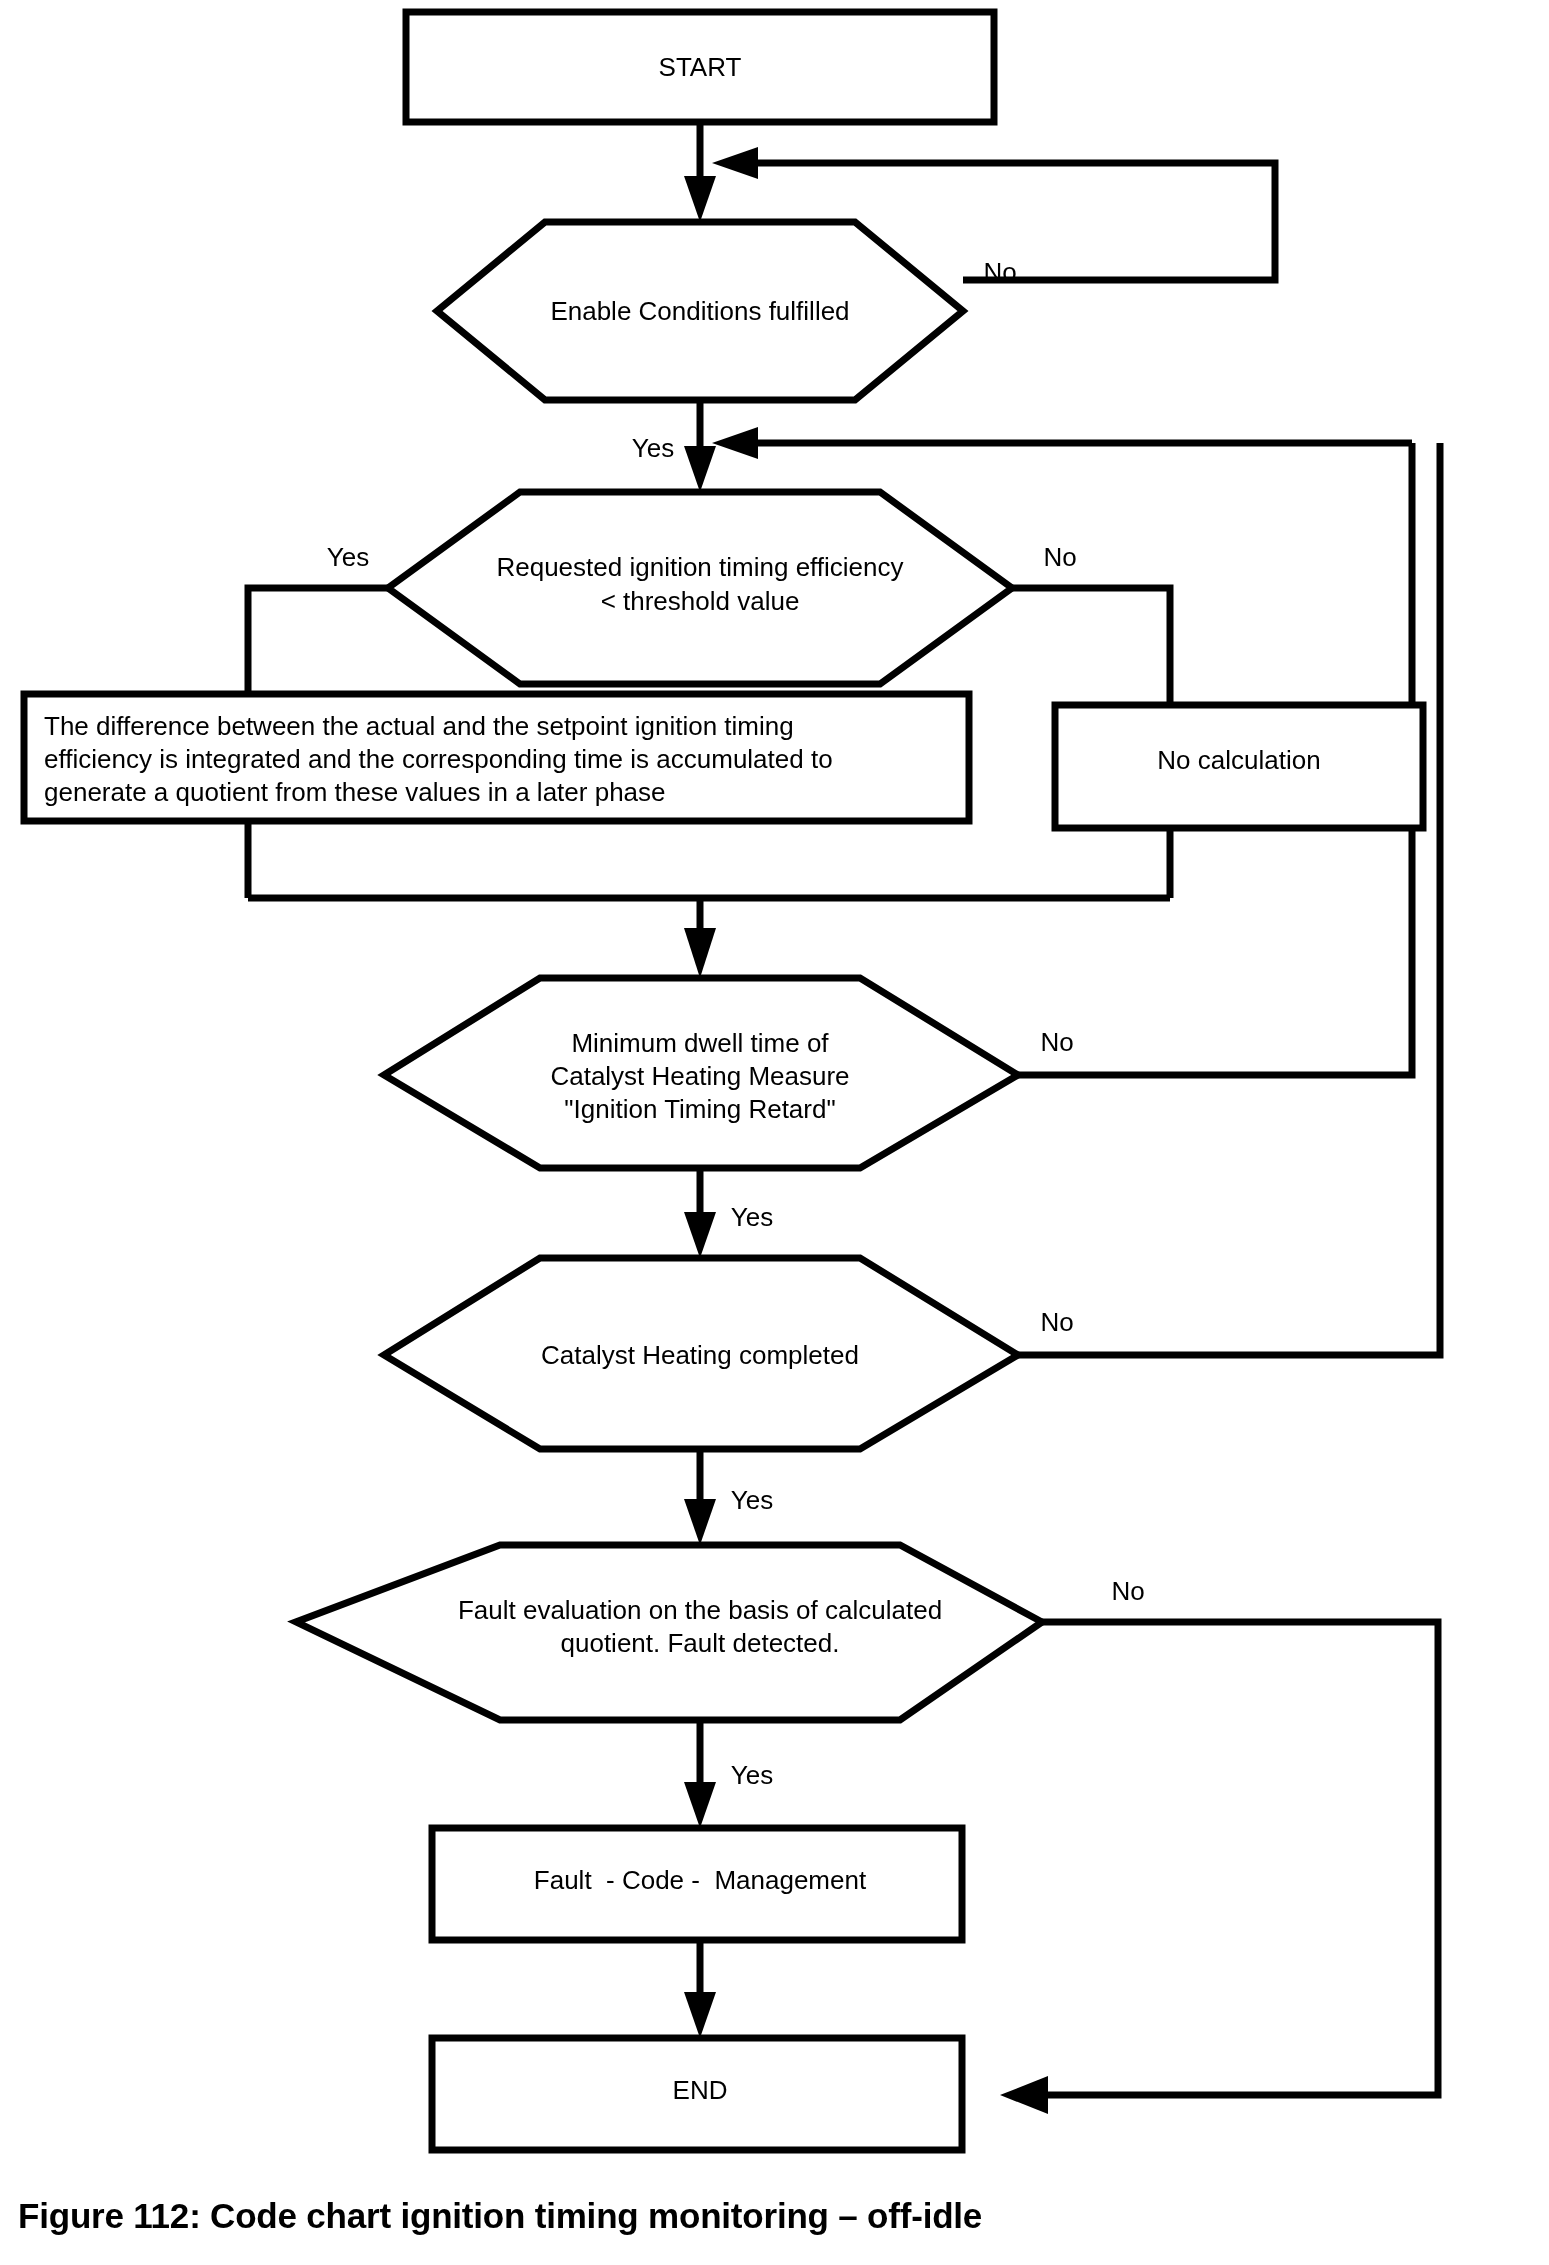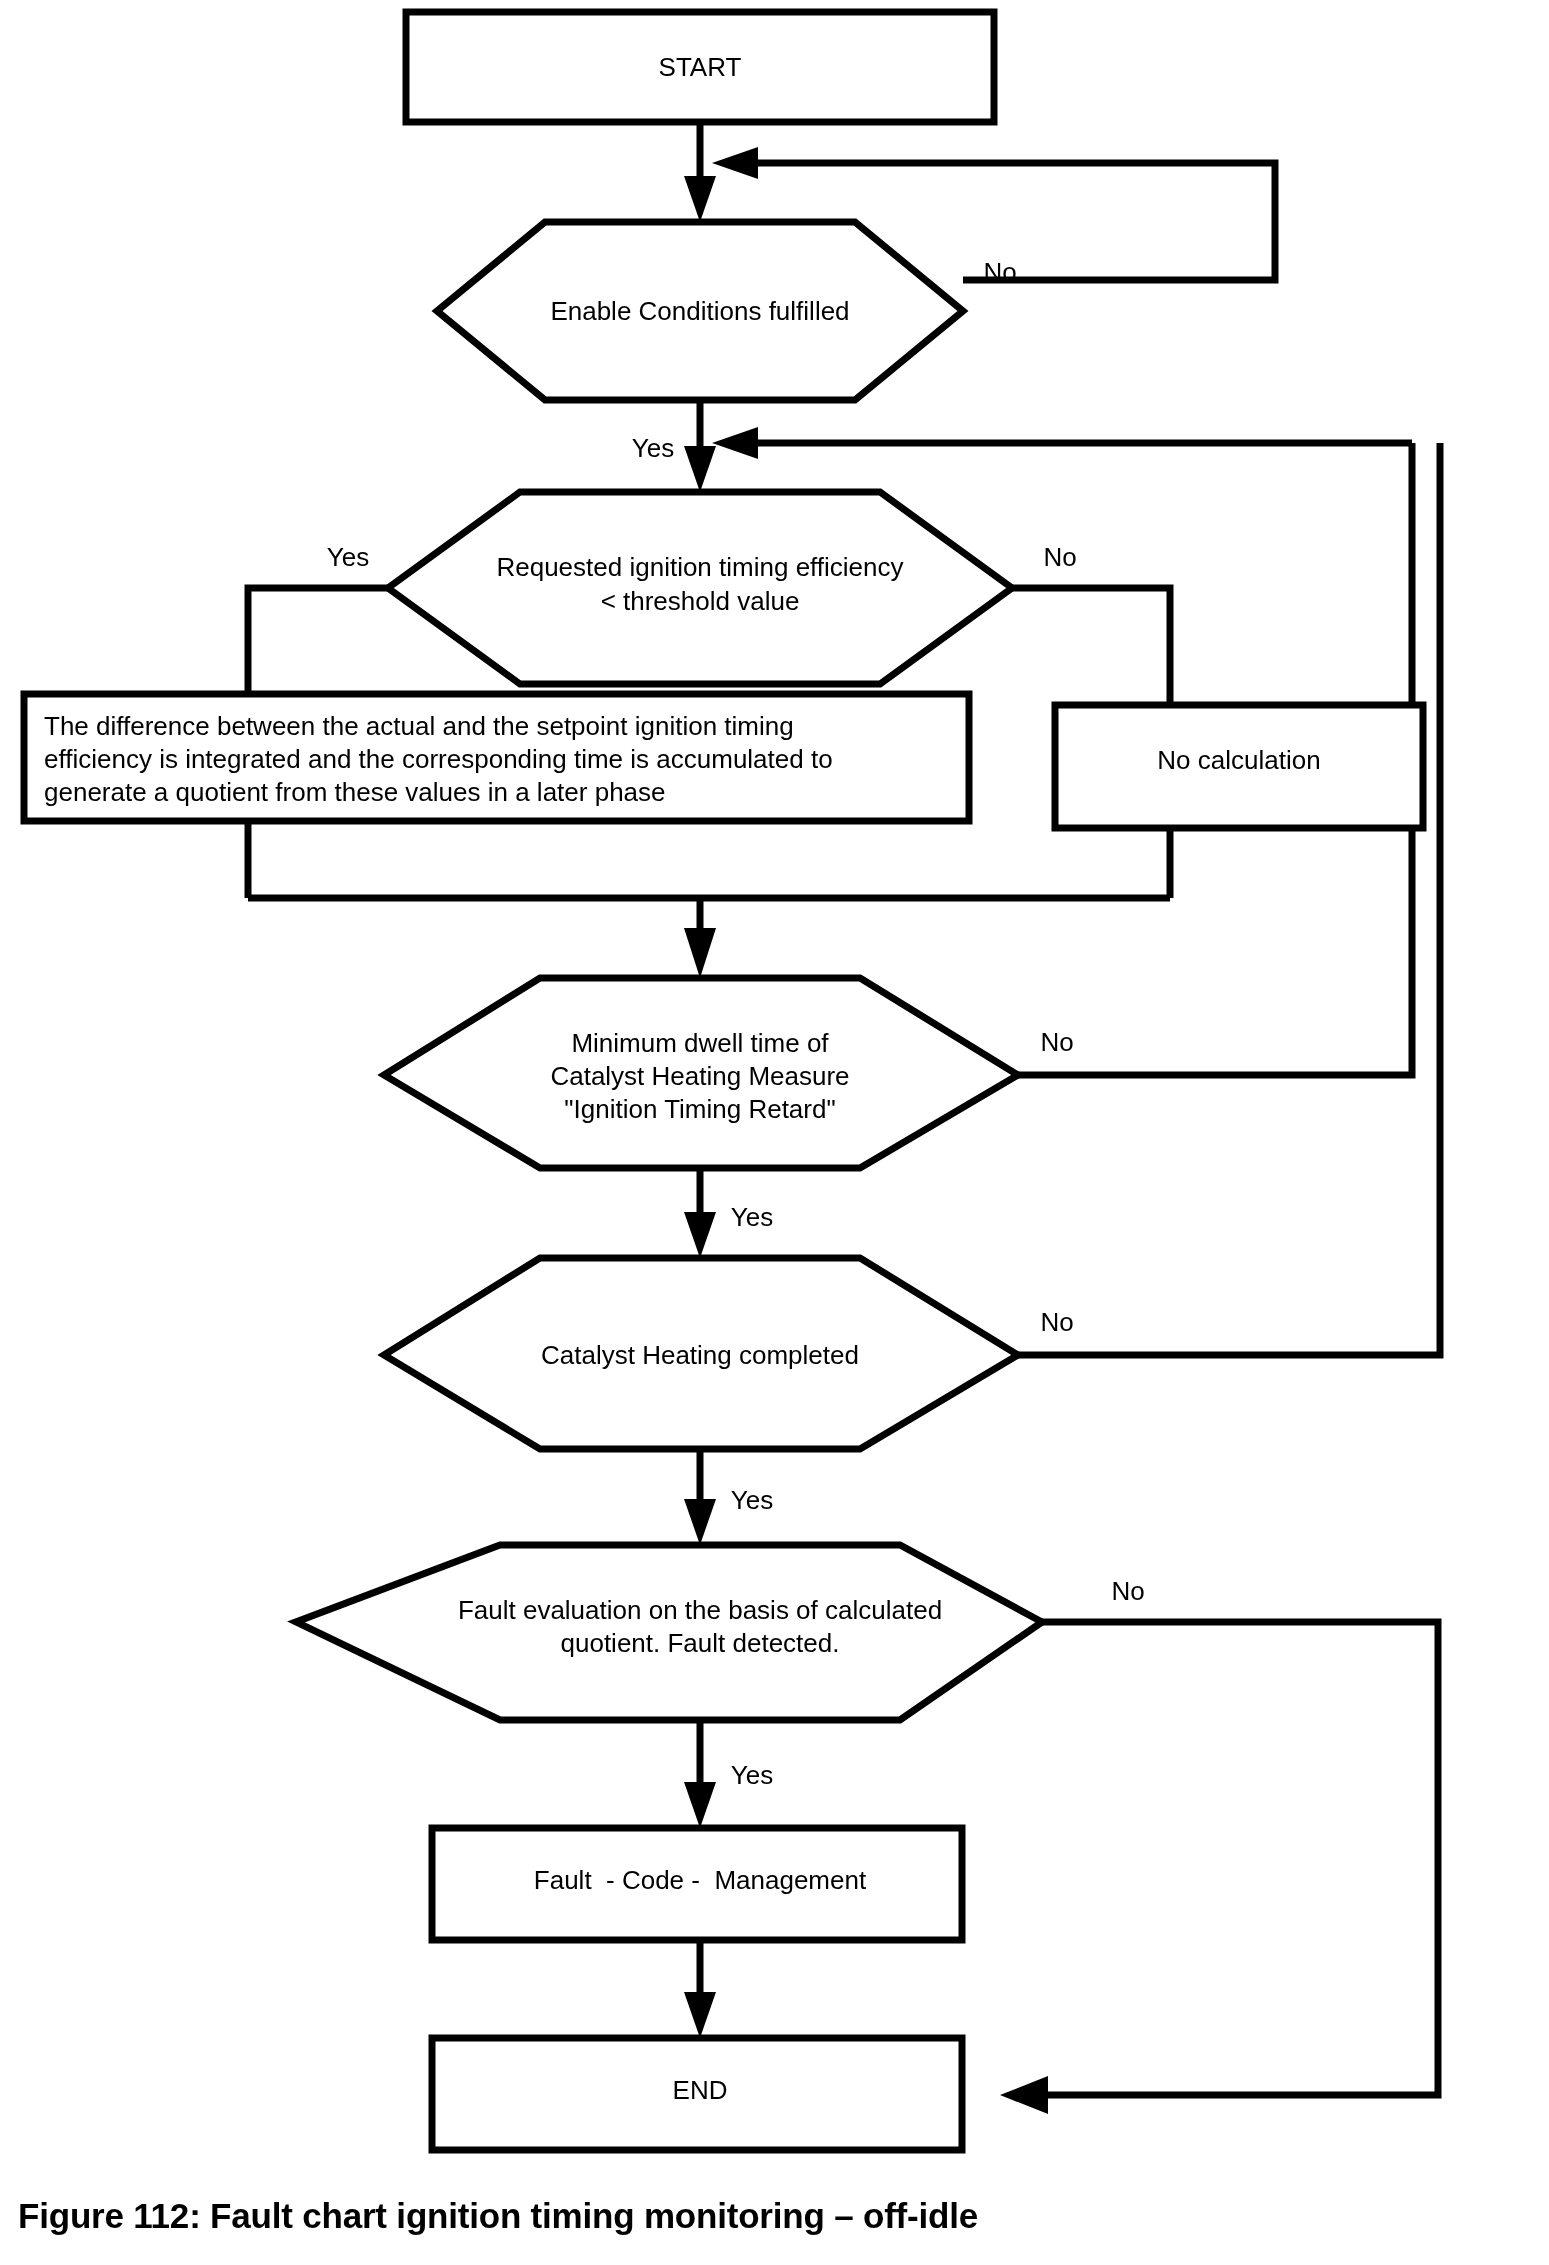--- a/index.html
+++ b/index.html
@@ -166,13 +166,13 @@
   <text class="edge-label" x="1057" y="1044">No</text>
   <text class="edge-label" x="752" y="1219">Yes</text>
   <text class="edge-label" x="1057" y="1324">No</text>
   <text class="edge-label" x="752" y="1502">Yes</text>
   <text class="edge-label" x="1128" y="1593">No</text>
   <text class="edge-label" x="752" y="1777">Yes</text>
 
 </svg>
 </div>
 
-<div class="caption">Figure 112: Fault chart ignition timing monitoring – off-idle</div>
+<div class="caption">Figure 112: Code chart ignition timing monitoring – off-idle</div>
 
 </body></html>

